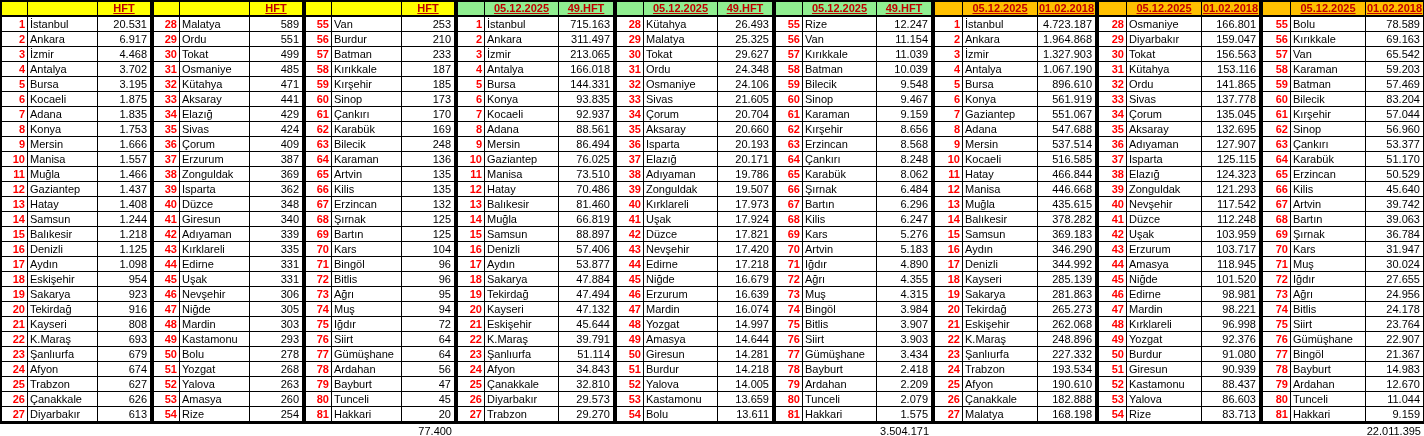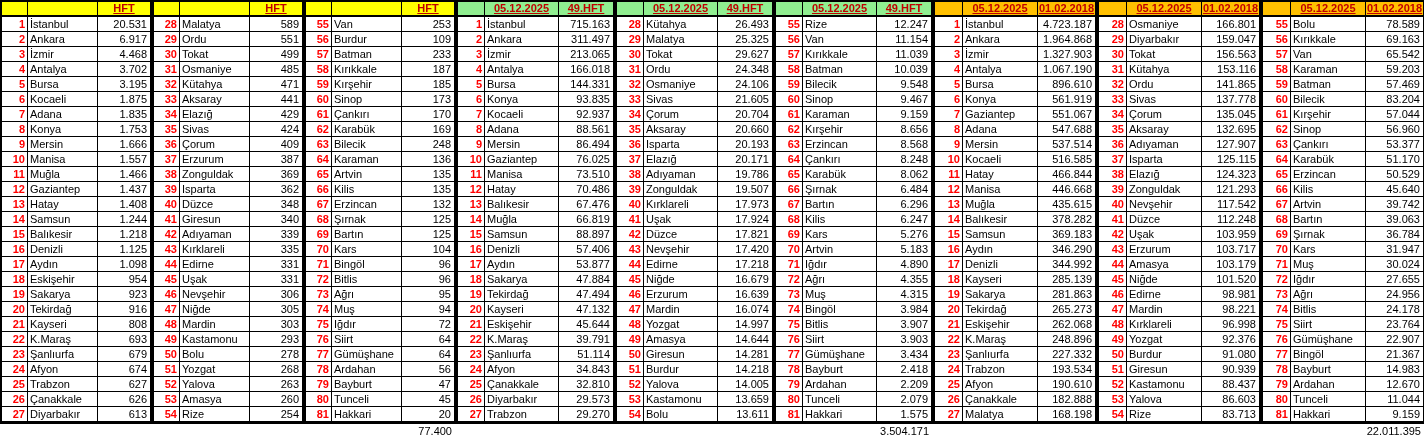--- a/index.html
+++ b/index.html
@@ -205,21 +205,21 @@
   <div class="group sec0">
       <div class="grid">
         <div class="cell head" style="background: rgb(255, 255, 0); color: rgb(192, 0, 0);"></div>
         <div class="cell head" style="background: rgb(255, 255, 0); color: rgb(192, 0, 0);"></div>
         <div class="cell head" style="background: rgb(255, 255, 0); color: rgb(192, 0, 0);">HFT</div>
         <div class="cell rank" style="color: rgb(255, 0, 0);">55</div>
         <div class="cell name">Van</div>
         <div class="cell val">253</div>
         <div class="cell rank" style="color: rgb(255, 0, 0);">56</div>
         <div class="cell name">Burdur</div>
-        <div class="cell val">109</div>
+        <div class="cell val">210</div>
         <div class="cell rank" style="color: rgb(255, 0, 0);">57</div>
         <div class="cell name">Batman</div>
         <div class="cell val">233</div>
         <div class="cell rank" style="color: rgb(255, 0, 0);">58</div>
         <div class="cell name">Kırıkkale</div>
         <div class="cell val">187</div>
         <div class="cell rank" style="color: rgb(255, 0, 0);">59</div>
         <div class="cell name">Kırşehir</div>
         <div class="cell val">185</div>
         <div class="cell rank" style="color: rgb(255, 0, 0);">60</div>
@@ -327,21 +327,21 @@
         <div class="cell name">Gaziantep</div>
         <div class="cell val">76.025</div>
         <div class="cell rank" style="color: rgb(255, 0, 0);">11</div>
         <div class="cell name">Manisa</div>
         <div class="cell val">73.510</div>
         <div class="cell rank" style="color: rgb(255, 0, 0);">12</div>
         <div class="cell name">Hatay</div>
         <div class="cell val">70.486</div>
         <div class="cell rank" style="color: rgb(255, 0, 0);">13</div>
         <div class="cell name">Balıkesir</div>
-        <div class="cell val">67.476</div>
+        <div class="cell val">81.460</div>
         <div class="cell rank" style="color: rgb(255, 0, 0);">14</div>
         <div class="cell name">Muğla</div>
         <div class="cell val">66.819</div>
         <div class="cell rank" style="color: rgb(255, 0, 0);">15</div>
         <div class="cell name">Samsun</div>
         <div class="cell val">88.897</div>
         <div class="cell rank" style="color: rgb(255, 0, 0);">16</div>
         <div class="cell name">Denizli</div>
         <div class="cell val">57.406</div>
         <div class="cell rank" style="color: rgb(255, 0, 0);">17</div>
@@ -695,21 +695,21 @@
         <div class="cell name">Düzce</div>
         <div class="cell val">112.248</div>
         <div class="cell rank" style="color: rgb(255, 0, 0);">42</div>
         <div class="cell name">Uşak</div>
         <div class="cell val">103.959</div>
         <div class="cell rank" style="color: rgb(255, 0, 0);">43</div>
         <div class="cell name">Erzurum</div>
         <div class="cell val">103.717</div>
         <div class="cell rank" style="color: rgb(255, 0, 0);">44</div>
         <div class="cell name">Amasya</div>
-        <div class="cell val">103.179</div>
+        <div class="cell val">118.945</div>
         <div class="cell rank" style="color: rgb(255, 0, 0);">45</div>
         <div class="cell name">Niğde</div>
         <div class="cell val">101.520</div>
         <div class="cell rank" style="color: rgb(255, 0, 0);">46</div>
         <div class="cell name">Edirne</div>
         <div class="cell val">98.981</div>
         <div class="cell rank" style="color: rgb(255, 0, 0);">47</div>
         <div class="cell name">Mardin</div>
         <div class="cell val">98.221</div>
         <div class="cell rank" style="color: rgb(255, 0, 0);">48</div>

